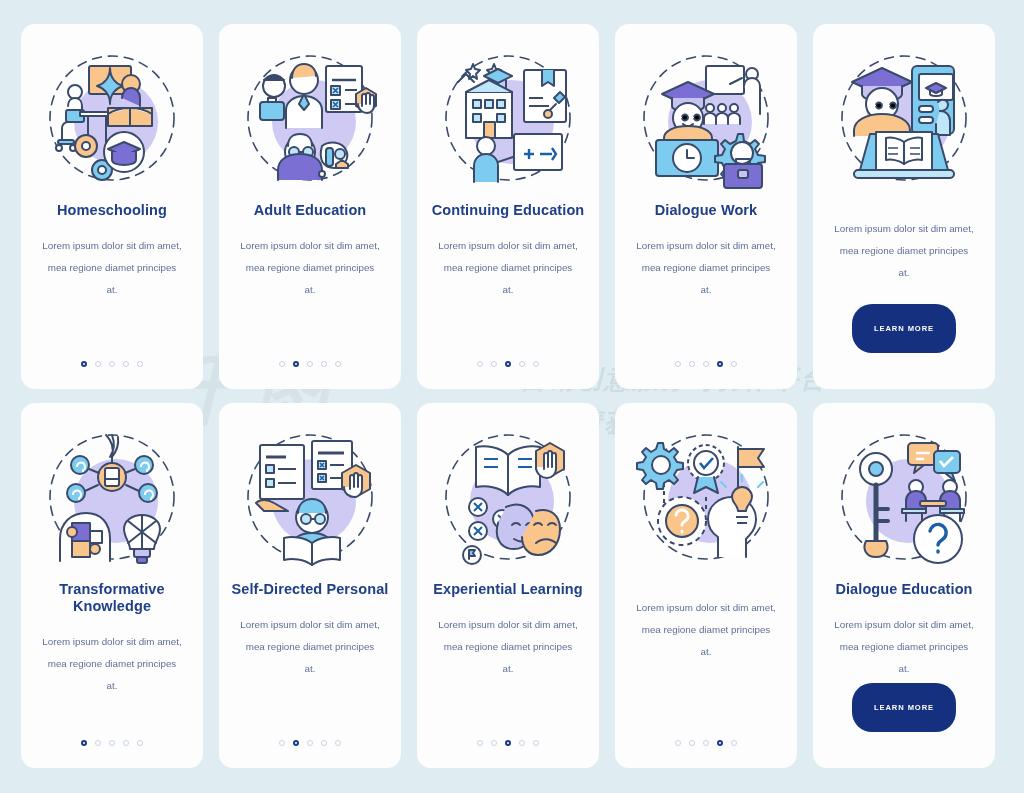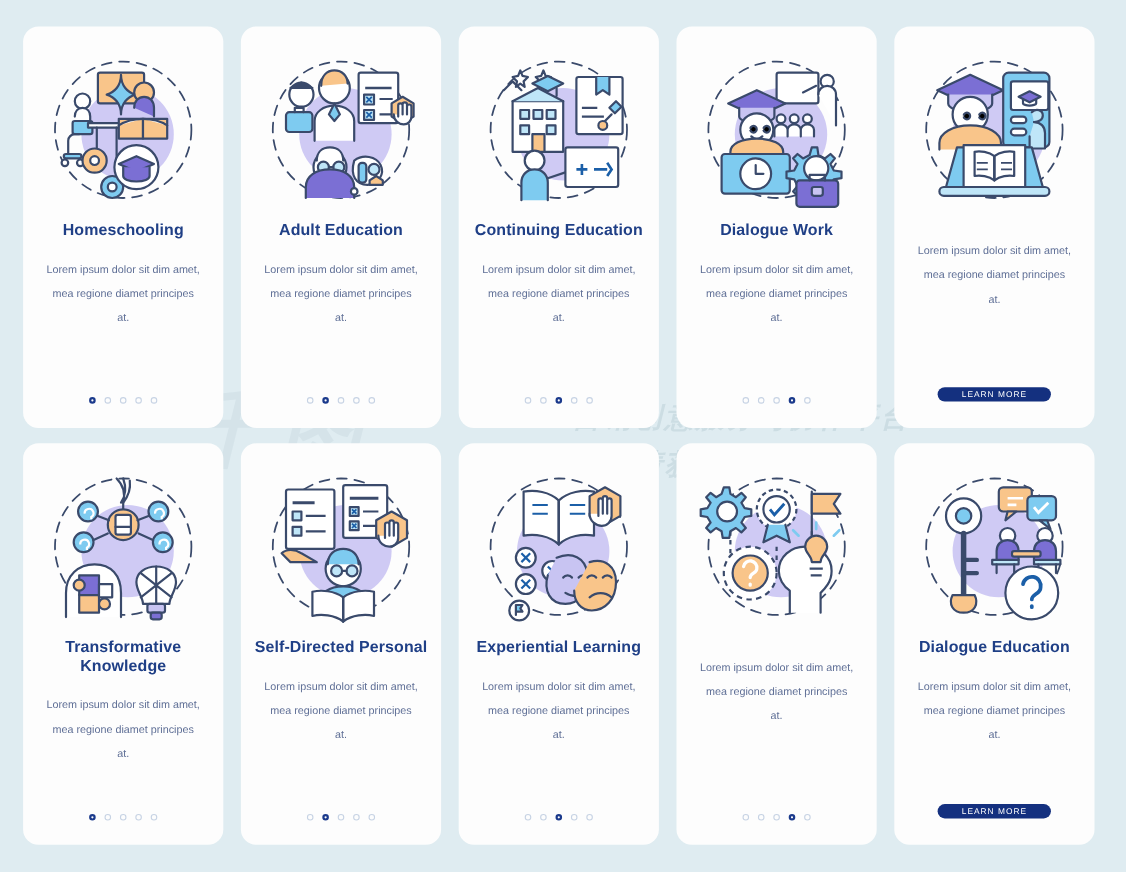--- a/index.html
+++ b/index.html
@@ -93,30 +93,30 @@
     border:1.2px solid #c7d3e4;
     box-sizing:border-box;
   }
   .dot.active{
     border-color:#1b3a8c;
     background:#fdfdfd;
     border-width:2px;
   }
   .cta{
     position:absolute;
-    bottom:24px;
+    bottom:36px;
     left:50%;transform:translateX(-50%);
     background:#14307f;
     color:#ffffff;
     font-size:7.6px;
-    font-weight:normal;
+    font-weight:bold;
     letter-spacing:.9px;
     border:none;
     border-radius:20px;
-    padding:2px 22px;
+    padding:20px 22px;
     cursor:pointer;
     white-space:nowrap;
   }
 </style>
 </head>
 <body>
 
 <div class="watermark">
   <div class="wm-logo">千图</div>
   <div class="wm-line1">营销创意服务与协作平台</div>

